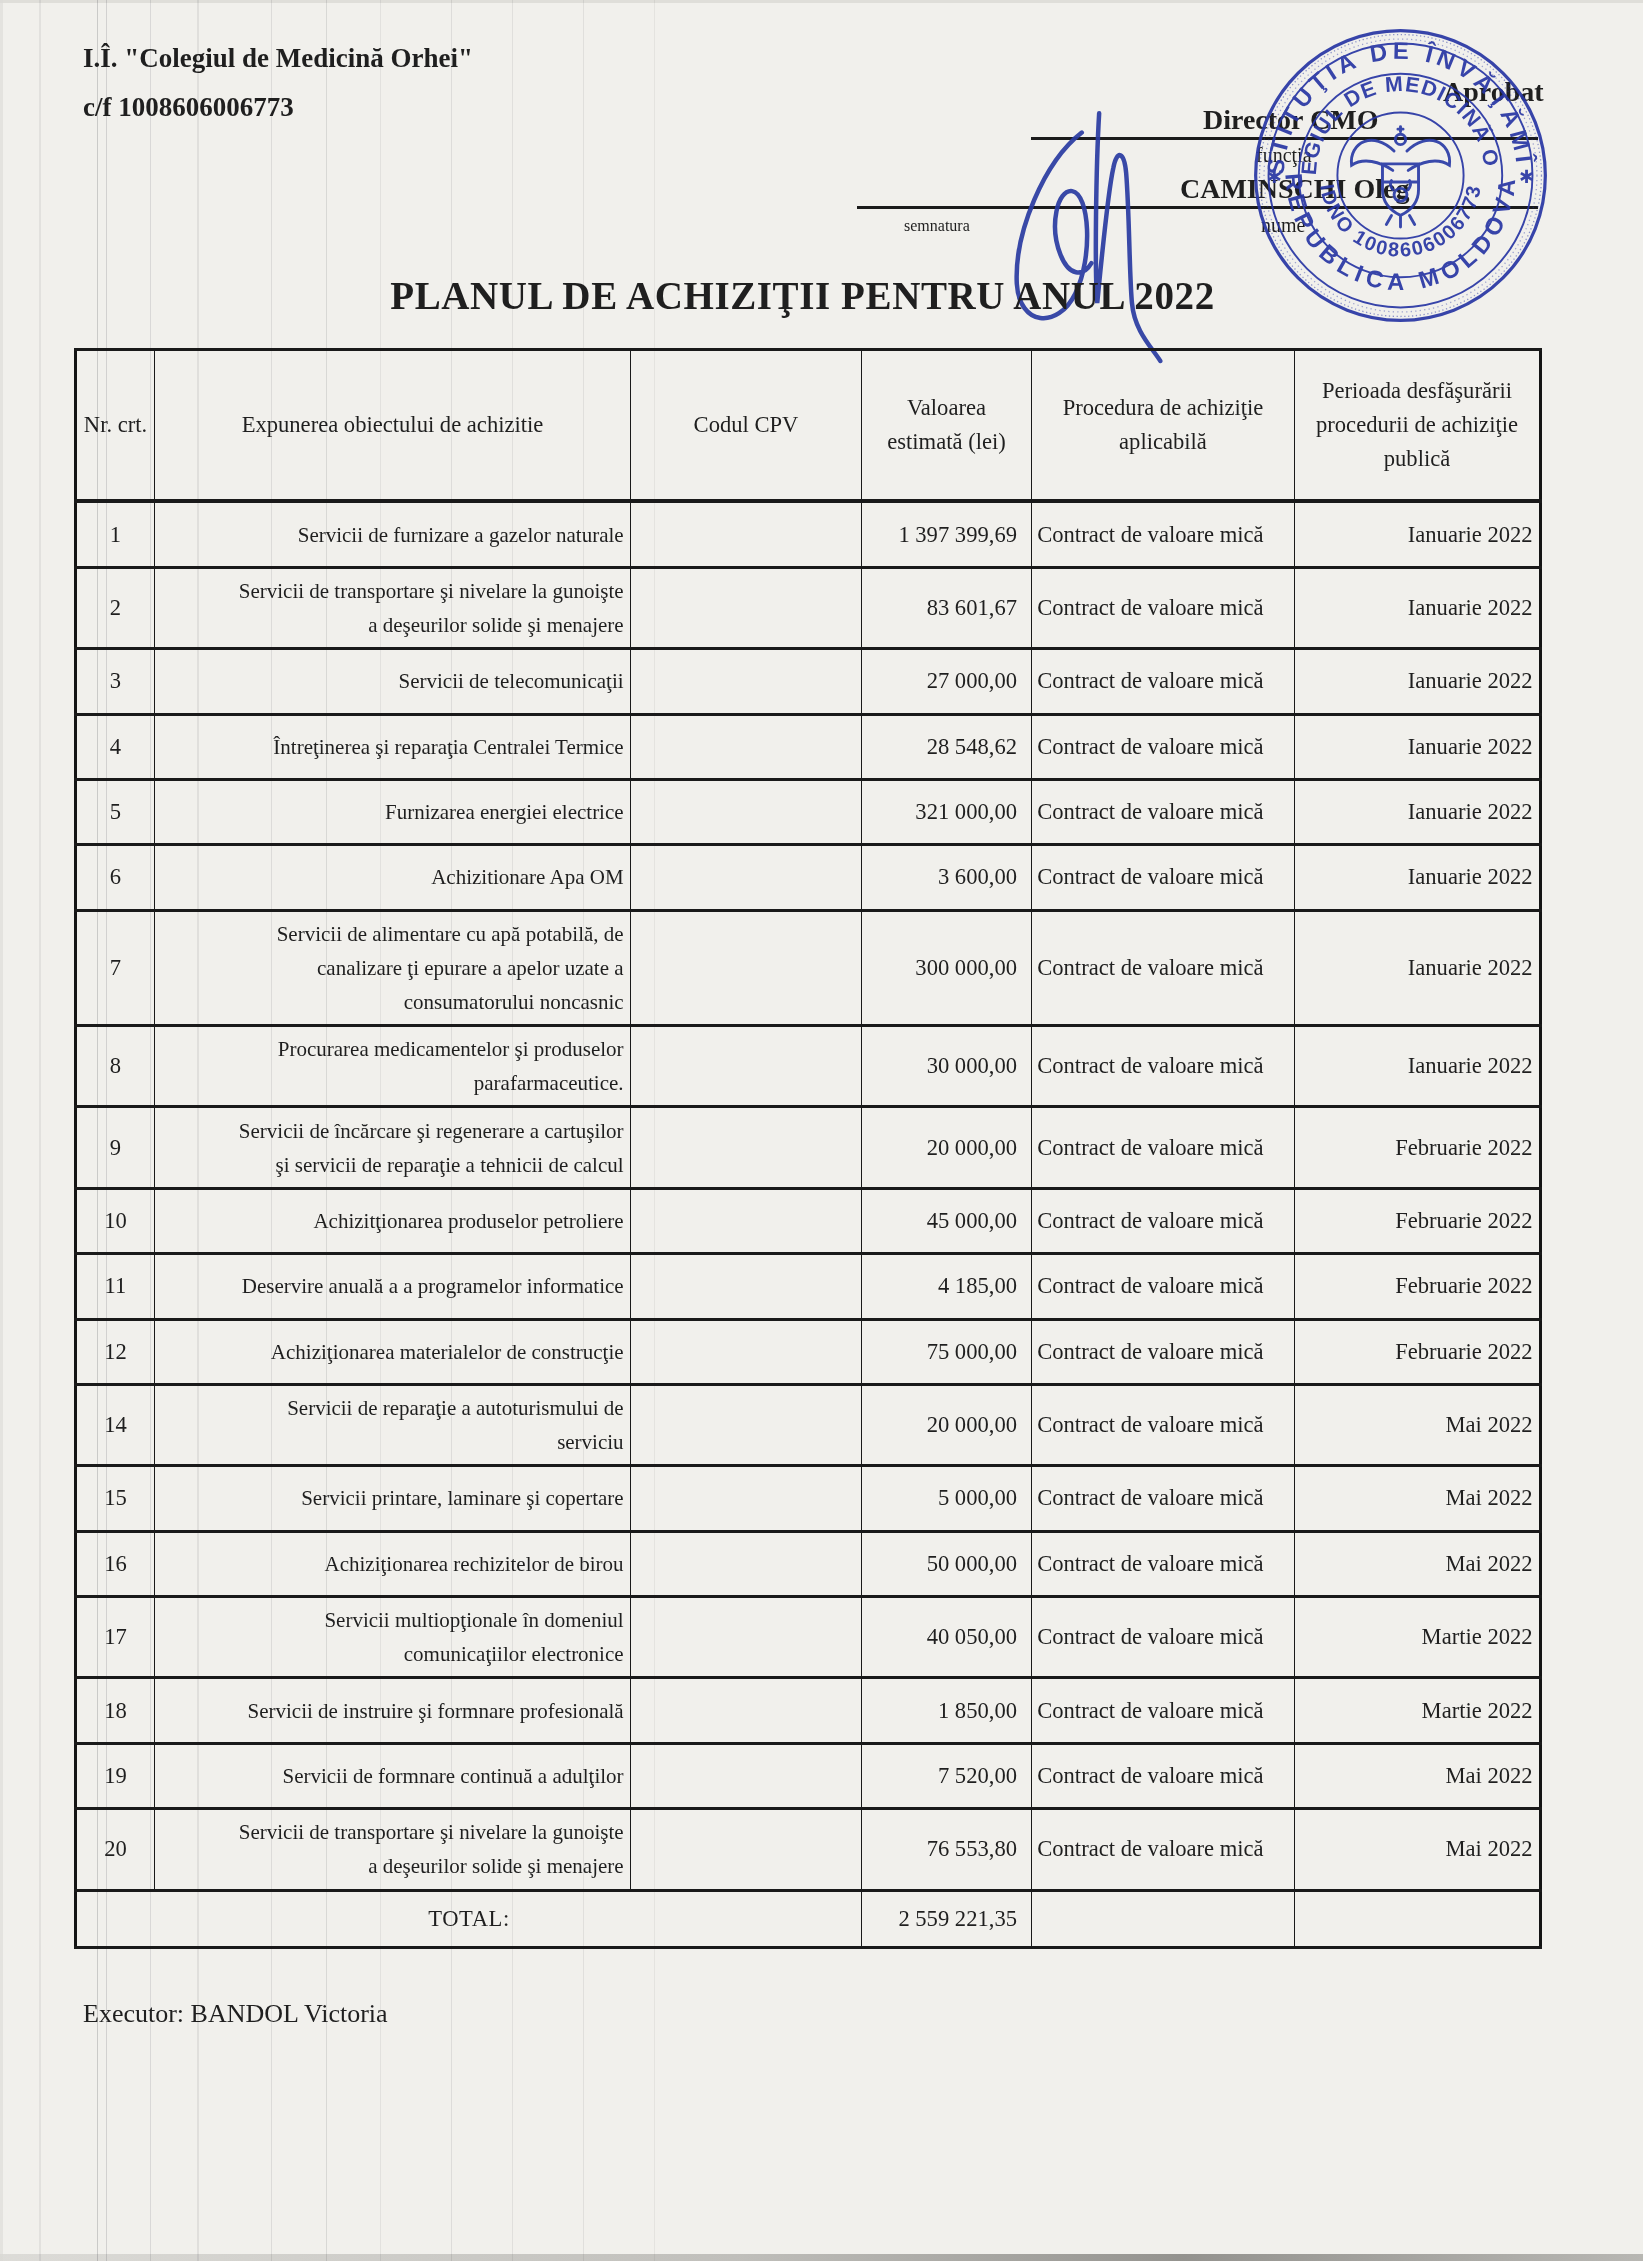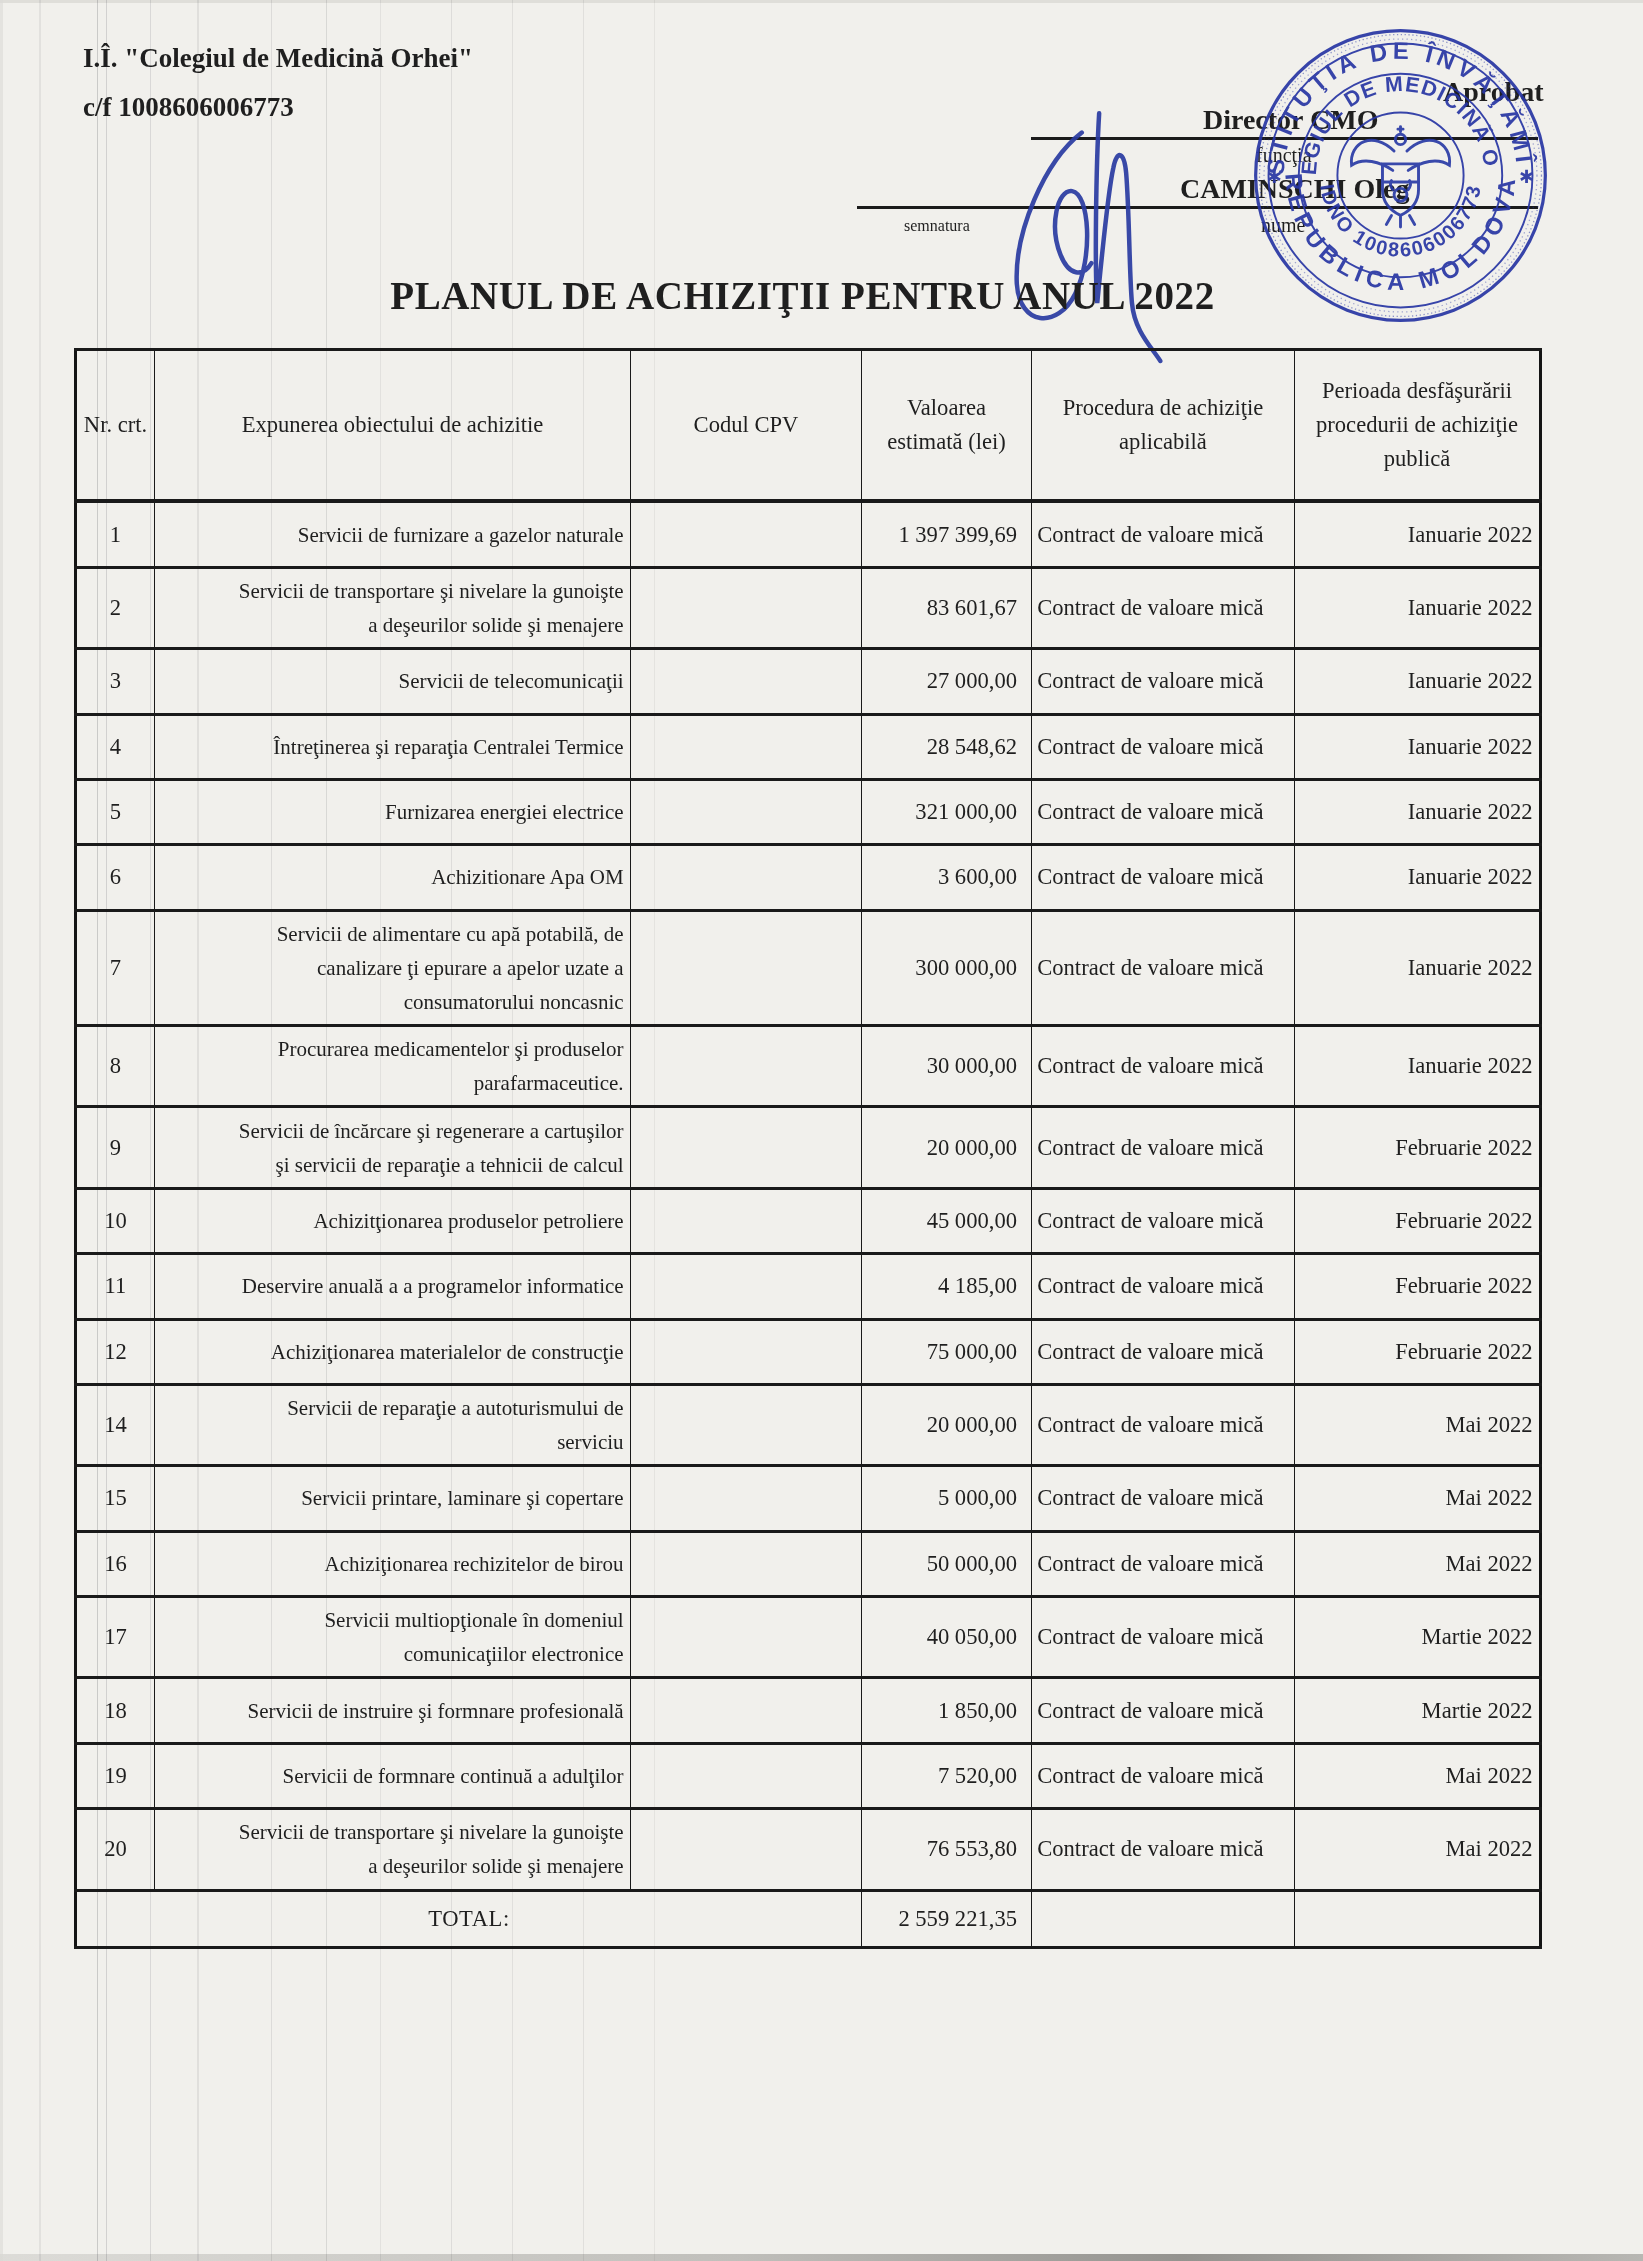--- a/index.html
+++ b/index.html
@@ -350,16 +350,17 @@
 </tbody>
       <tfoot>
         <tr class="total-row">
           <td colspan="3" class="total-label">TOTAL:</td>
           <td class="num">2 559 221,35</td>
           <td></td>
           <td></td>
         </tr>
       </tfoot>
     </table>
+    <div class="executor">Executor: BANDOL Victoria</div>
   </div>
 
 </div>
 
 
 </body></html>

